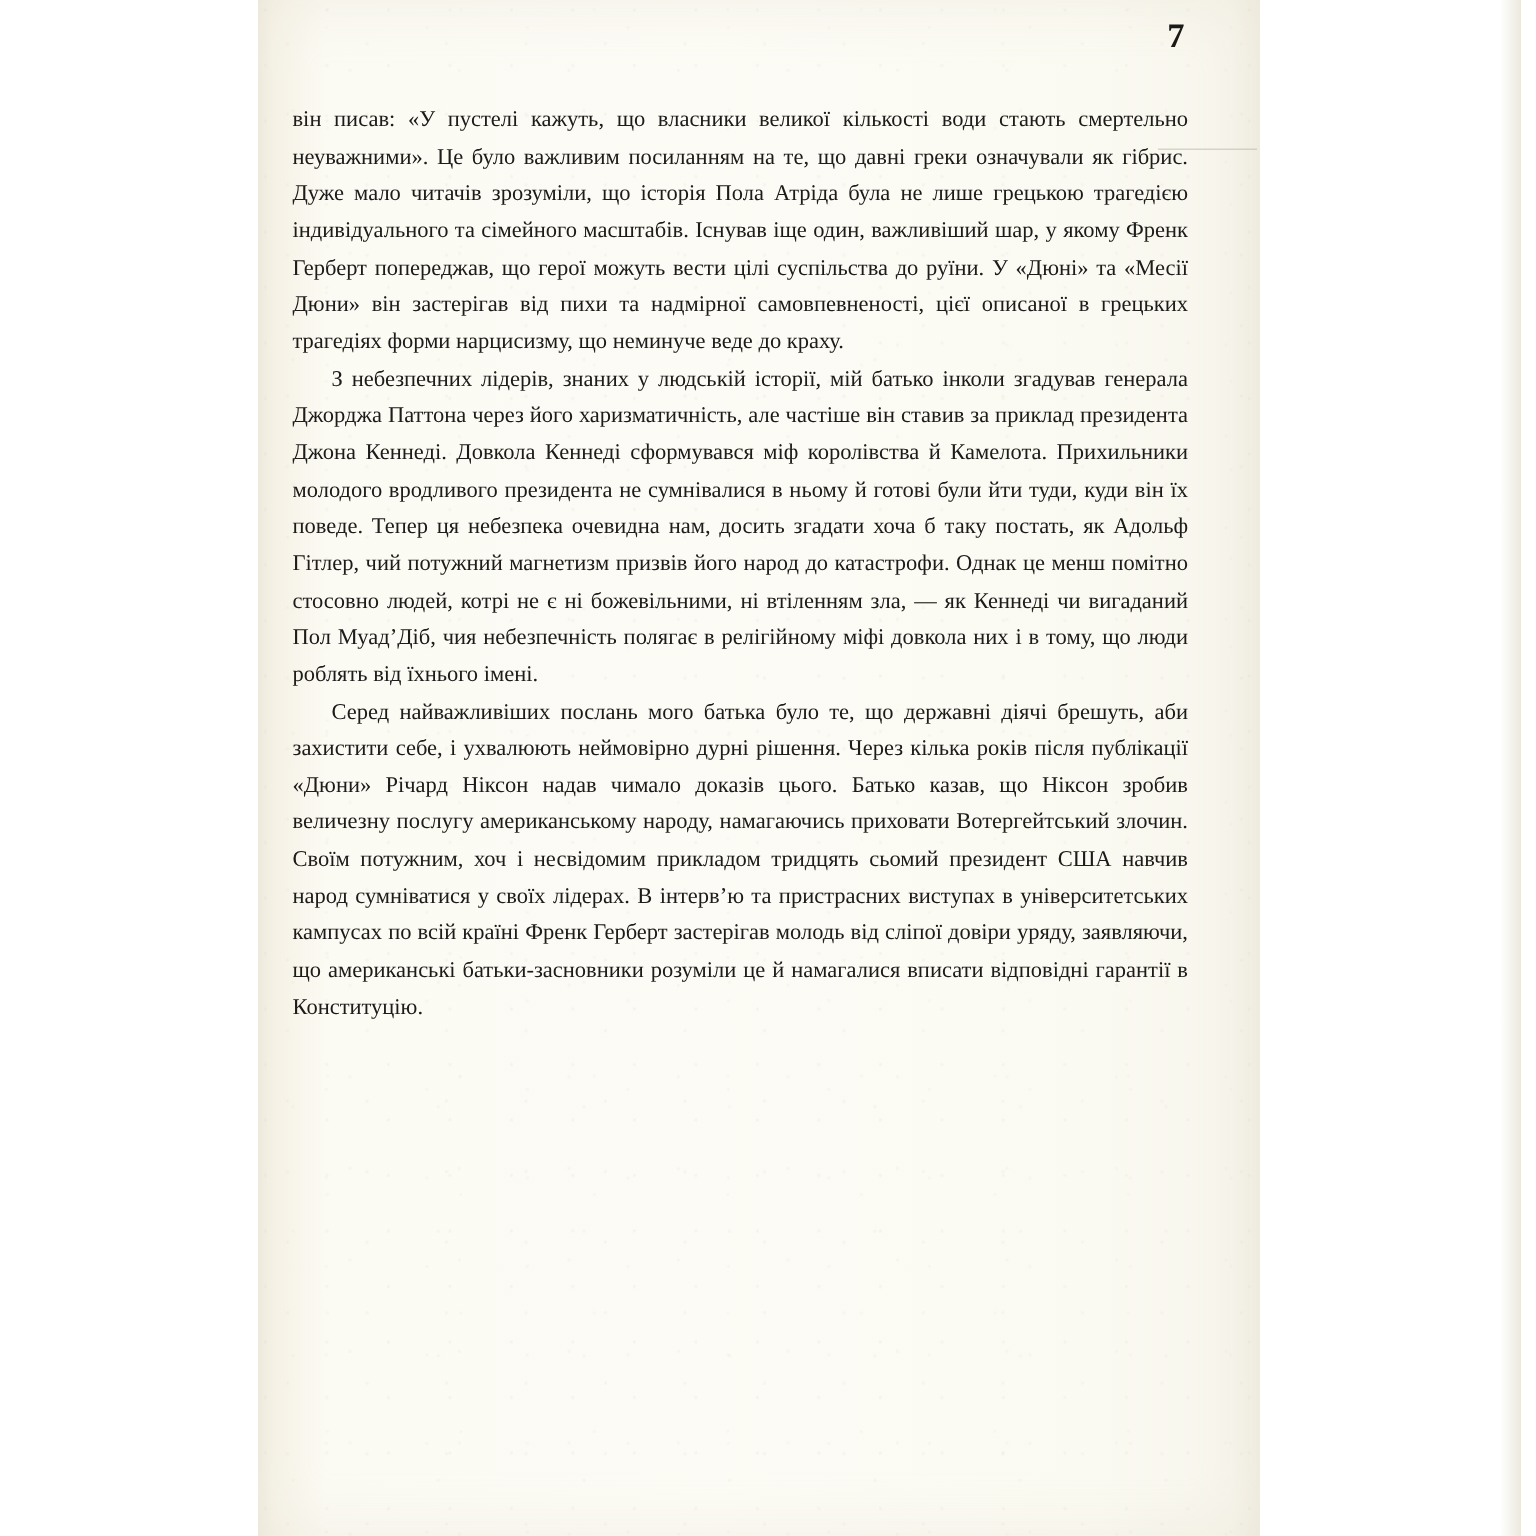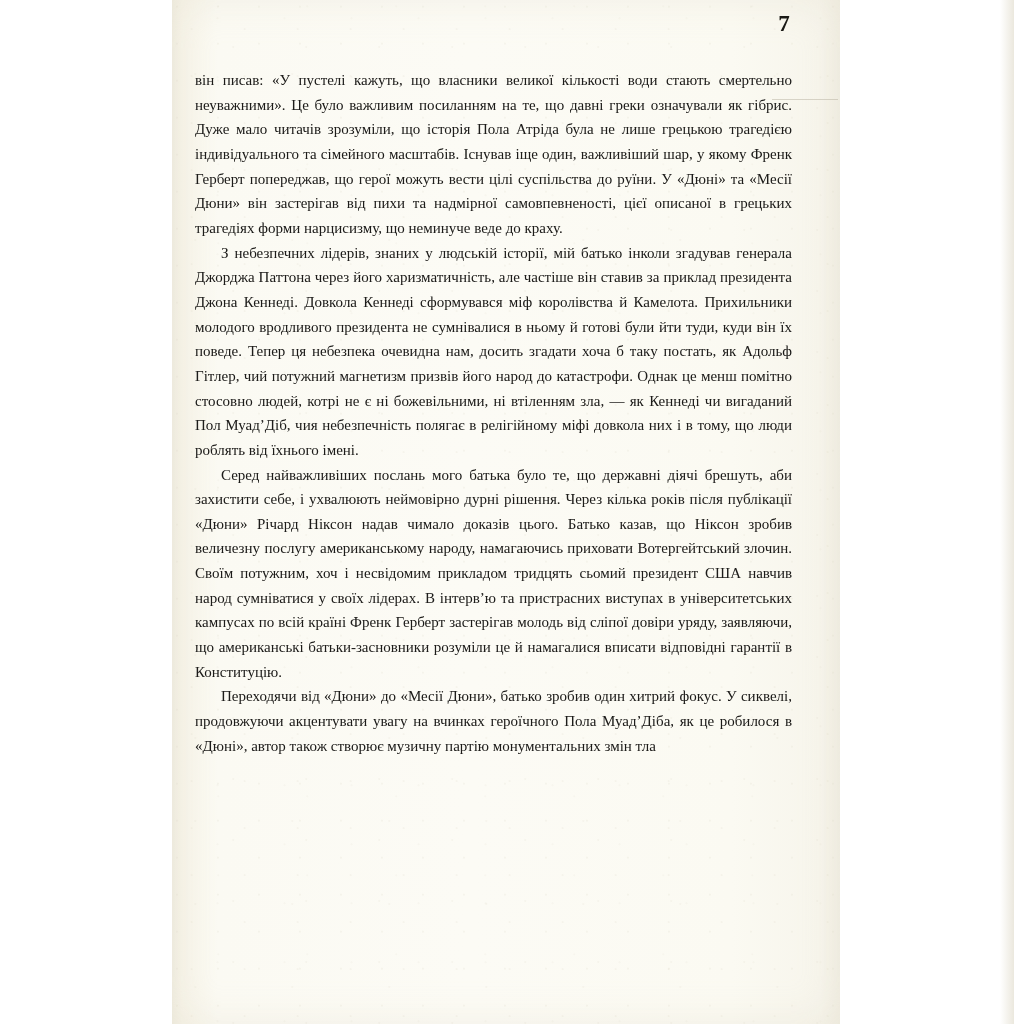--- a/index.html
+++ b/index.html
@@ -131,18 +131,17 @@
     <div id="paper-grain"></div>
     <div id="page-crease"></div>
     <div id="page-edge-shadow"></div>
 
     <div id="page-number" class="ink">7</div>
 
     <div id="page-body" class="ink">
       <p class="continued">він писав: «У пустелі кажуть, що власники великої кількості води стають смертельно неуважними». Це було важливим посиланням на те, що давні греки означували як гібрис. Дуже мало читачів зрозуміли, що історія Пола Атріда була не лише грецькою трагедією індивідуального та сімейного масштабів. Існував іще один, важливіший шар, у якому Френк Герберт попереджав, що герої можуть вести цілі суспільства до руїни. У «Дюні» та «Месії Дюни» він застерігав від пихи та надмірної самовпевненості, цієї описаної в грецьких трагедіях форми нарцисизму, що неминуче веде до краху.</p>
       <p>З небезпечних лідерів, знаних у людській історії, мій батько інколи згадував генерала Джорджа Паттона через його харизматичність, але частіше він ставив за приклад президента Джона Кеннеді. Довкола Кеннеді сформувався міф королівства й Камелота. Прихильники молодого вродливого президента не сумнівалися в ньому й готові були йти туди, куди він їх поведе. Тепер ця небезпека очевидна нам, досить згадати хоча б таку постать, як Адольф Гітлер, чий потужний магнетизм призвів його народ до катастрофи. Однак це менш помітно стосовно людей, котрі не є ні божевільними, ні втіленням зла, — як Кеннеді чи вигаданий Пол Муад’Діб, чия небезпечність полягає в релігійному міфі довкола них і в тому, що люди роблять від їхнього імені.</p>
       <p>Серед найважливіших послань мого батька було те, що державні діячі брешуть, аби захистити себе, і ухвалюють неймовірно дурні рішення. Через кілька років після публікації «Дюни» Річард Ніксон надав чимало доказів цього. Батько казав, що Ніксон зробив величезну послугу американському народу, намагаючись приховати Вотергейтський злочин. Своїм потужним, хоч і несвідомим прикладом тридцять сьомий президент США навчив народ сумніватися у своїх лідерах. В інтерв’ю та пристрасних виступах в університетських кампусах по всій країні Френк Герберт застерігав молодь від сліпої довіри уряду, заявляючи, що американські батьки-засновники розуміли це й намагалися вписати відповідні гарантії в Конституцію.</p>
-      <p>Переходячи від «Дюни» до «Месії Дюни», батько зробив один хитрий фокус. У сиквелі, продовжуючи акцентувати увагу на вчинках героїчного Пола Муад’Діба, як це робилося в «Дюні», автор також створює музичну партію монументальних змін тла</p>
     </div>
 
   </div>
 
 </div>
 
 </body></html>

